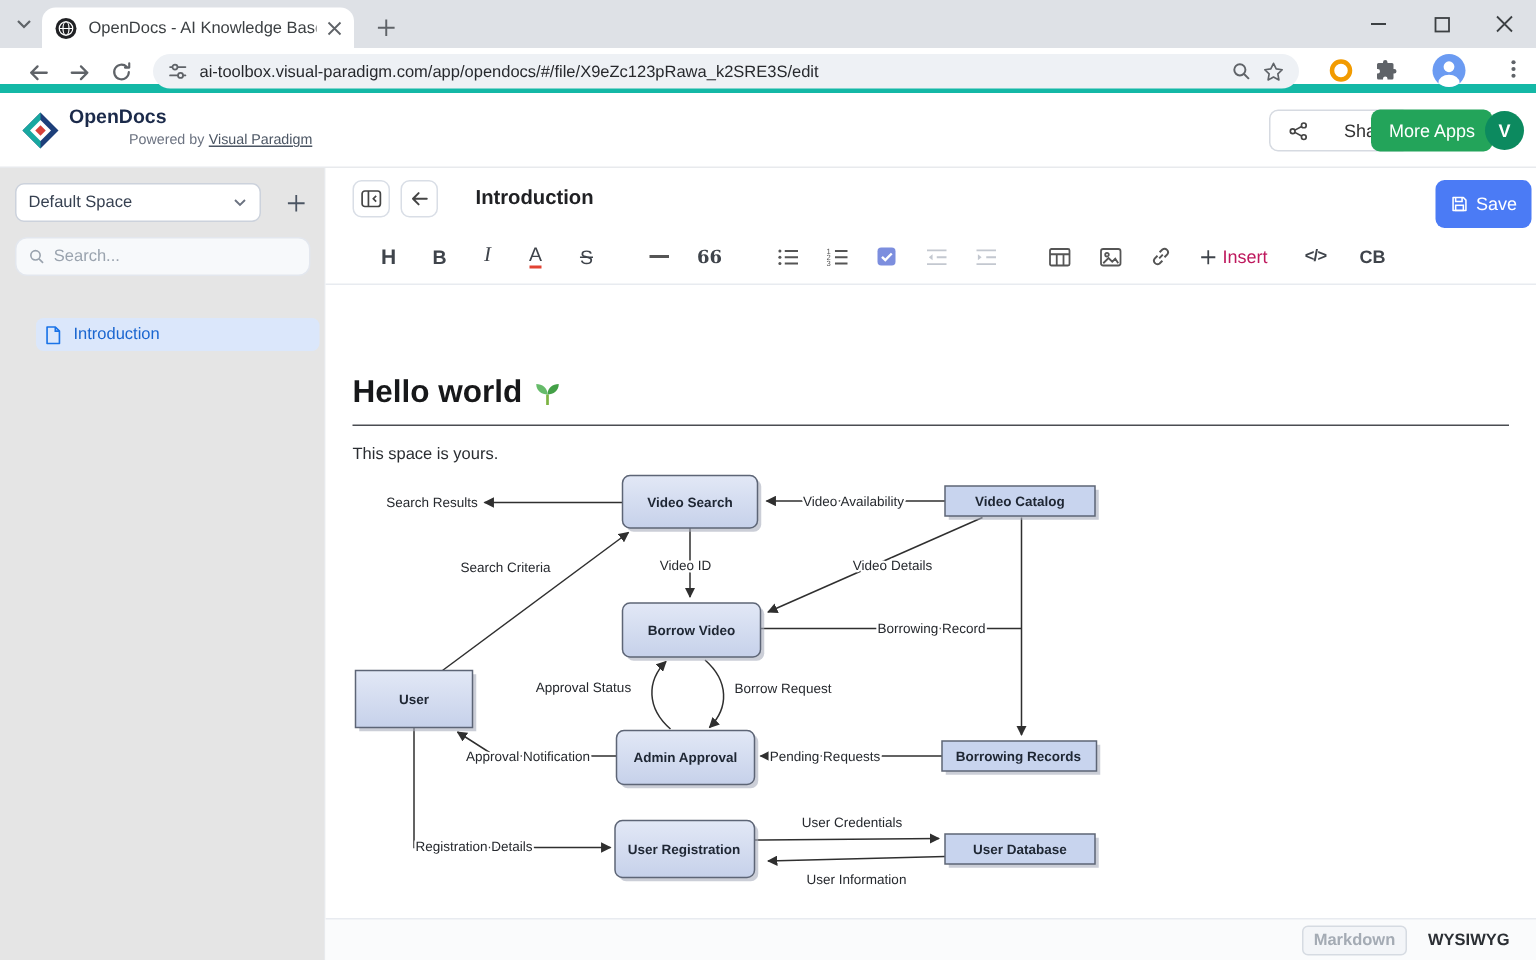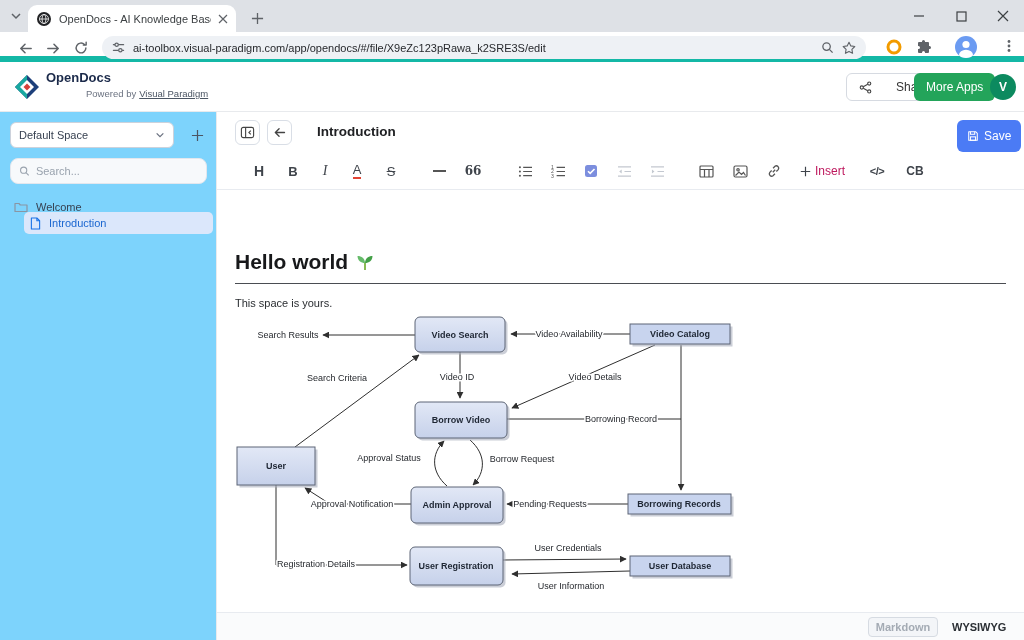--- a/index.html
+++ b/index.html
@@ -31,21 +31,21 @@
   .appheader { position:absolute; left:0; top:62px; width:1024px; height:50px; background:#fff; border-bottom:1px solid #e8eaed; }
   .logo { position:absolute; left:14px; top:12px; display:flex; }
   .app-name { position:absolute; left:46px; top:8px; font-size:13px; font-weight:bold; color:#1b2a4a; }
   .powered { position:absolute; left:46px; top:26px; font-size:9.5px; color:#6b7280;padding-left:40px; }
   .powered .link { text-decoration:underline; color:#4b5563; margin-left:3px; }
   .share-btn { position:absolute; left:846px; top:11px; height:28px; padding:0 12px; border:1px solid #d6dae1; border-radius:6px; display:flex; align-items:center; gap:24px; font-size:12px; color:#333; background:#fff;text-align:right; }
   .moreapps-btn { position:absolute; left:914px; top:11px; height:28px; padding:0 12px; background:#23a45a; border-radius:6px; color:#fff; font-size:12px; font-weight:500; display:flex; align-items:center; }
   .v-avatar { position:absolute; left:990px; top:12px; width:26px; height:26px; border-radius:50%; background:#0c8a5f; color:#fff; font-weight:bold; font-size:12px; display:flex; align-items:center; justify-content:center; }
 
   
-  .sidebar { position:absolute; left:0; top:112px; width:217px; height:528px; background:#7dd3fc; border-right:1px solid #e8eaed; }
+  .sidebar { position:absolute; left:0; top:112px; width:217px; height:528px; background:#e5e5e5; border-right:1px solid #e8eaed; }
   .space-select { position:absolute; left:10px; top:10px; width:164px; height:26px; border:1px solid #ccd2dc; border-radius:6px; display:flex; align-items:center; justify-content:space-between; padding:0 8px; font-size:11px; color:#374151; background:#fff; }
   .add-page-btn { position:absolute; left:184px; top:10px; width:26px; height:26px; display:flex; align-items:center; justify-content:center; color:#4b5563; }
   .search-box { position:absolute; left:10px; top:46px; width:197px; height:26px; border:1px solid #e3e7ee; background:#f7f9fb; border-radius:8px; display:flex; align-items:center; padding:0 8px; gap:6px; color:#9aa3ae; }
   .search-box input { border:none; background:transparent; outline:none; font-size:11px; color:#374151; width:100%; font-family:inherit; }
   .search-box input::placeholder { color:#9aa3ae; }
   .tree-folder { position:absolute; left:0; top:84px; width:217px; height:22px; display:flex; align-items:center; padding-left:14px; gap:8px; font-size:11px; color:#374151; }
   .tree-doc { position:absolute; left:24px; top:100px; width:189px; height:22px; background:#dbe7fb; border-radius:5px; display:flex; align-items:center; padding-left:6px; gap:8px; font-size:11px; color:#1a66d0; }
 
   
   .main { position:absolute; left:217px; top:112px; width:807px; height:528px; background:#fff; }
@@ -248,26 +248,20 @@
       <svg width="13" height="13" viewBox="0 0 14 14">
           <path d="M7 1v12M1 7h12" stroke="currentColor" stroke-width="1.3"></path>
         </svg>
     </div>
     <div class="search-box">
       <svg width="12" height="12" viewBox="0 0 14 14" fill="none" stroke="#9aa3ae" stroke-width="1.4">
           <circle cx="6" cy="6" r="4"></circle>
           <path d="M9 9l3.5 3.5"></path>
         </svg>
       <input type="text" placeholder="Search..." style="">
-    </div>
-    <div class="tree-folder">
-      <svg width="14" height="12" viewBox="0 0 14 12" fill="none" stroke="#8a95a3" stroke-width="1.2">
-          <path d="M1 2.5h4l1.3 1.5H13v6.5H1z" stroke-linejoin="round"></path>
-        </svg>
-      <span>Welcome</span>
     </div>
     <div class="tree-doc">
       <svg width="11" height="13" viewBox="0 0 12 14" fill="none" stroke="#1a73e8" stroke-width="1.2">
           <path d="M1.5 1h6l3 3v9h-9z" stroke-linejoin="round"></path>
           <path d="M7.5 1v3h3"></path>
         </svg>
       <span>Introduction</span>
     </div>
   </div>
 

